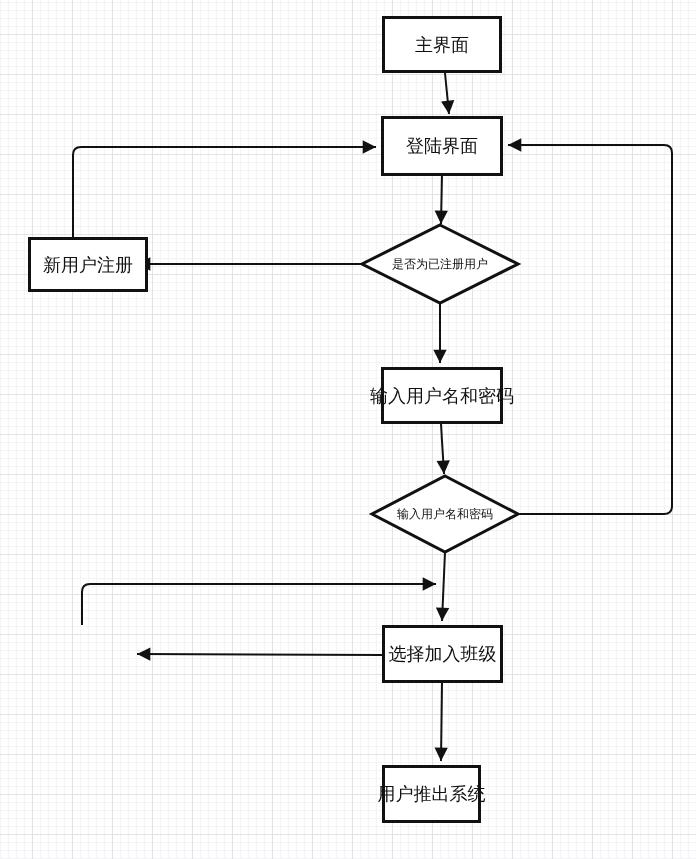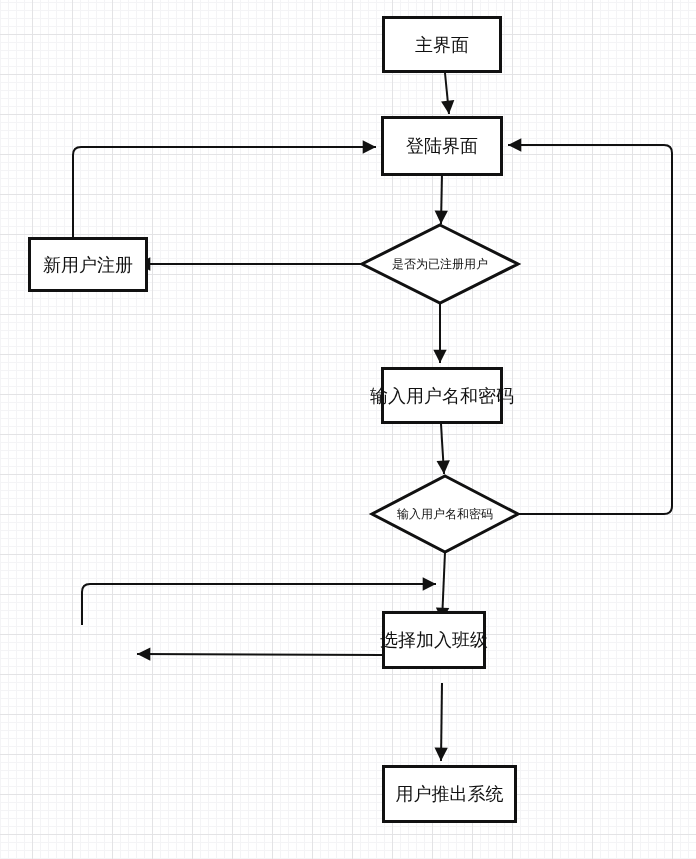--- a/index.html
+++ b/index.html
@@ -64,23 +64,23 @@
     color: #111111;
     line-height: 1;
     white-space: nowrap;
     pointer-events: none;
   }
   
   #n-main      { left: 382px; top: 16px;  width: 120px; height: 57px; }
   #n-login     { left: 381px; top: 116px; width: 122px; height: 60px; }
   #n-register  { left: 28px;  top: 237px; width: 120px; height: 55px; }
   #n-input     { left: 381px; top: 367px; width: 122px; height: 57px; }
-  #n-join      { left: 382px; top: 611px; width: 104px; height: 58px; }
+  #n-join      { left: 382px; top: 625px; width: 121px; height: 58px; }
   #n-create    { left: 12px;  top: 625px; width: 121px; height: 58px; }
-  #n-exit      { left: 382px; top: 765px; width: 135px; height: 58px; }
+  #n-exit      { left: 382px; top: 765px; width: 99px; height: 58px; }
   #l-regcheck  { left: 362px; top: 225px; width: 156px; height: 78px; }
   #l-dbcheck   { left: 372px; top: 476px; width: 146px; height: 76px; }
 </style>
 </head>
 <body>
 
 <div class="canvas">
 
   <svg class="wires" viewBox="0 0 696 859">
     <defs>

